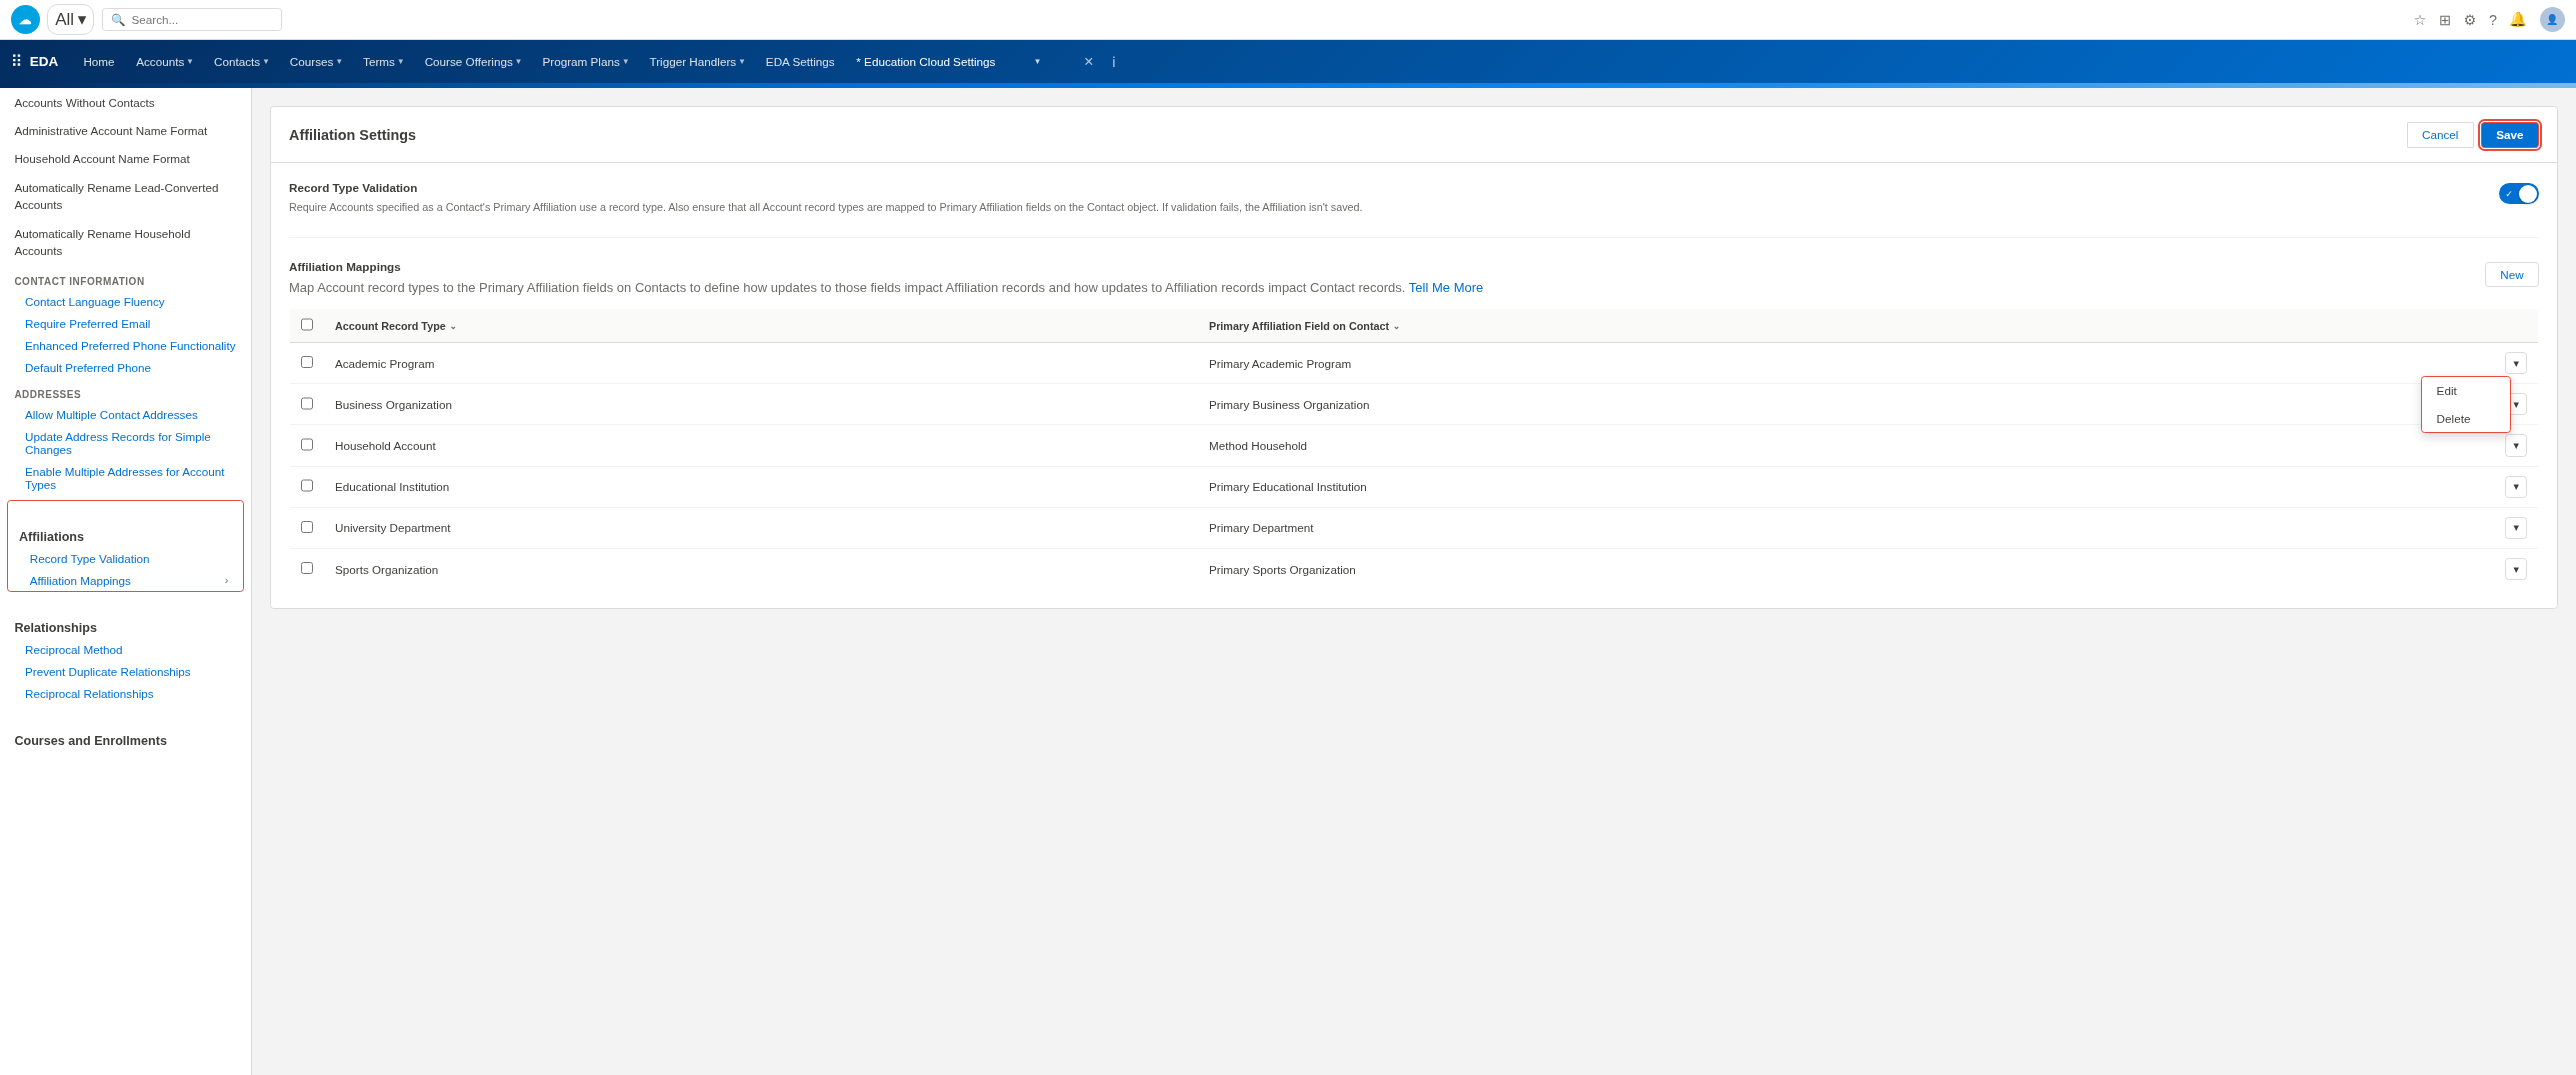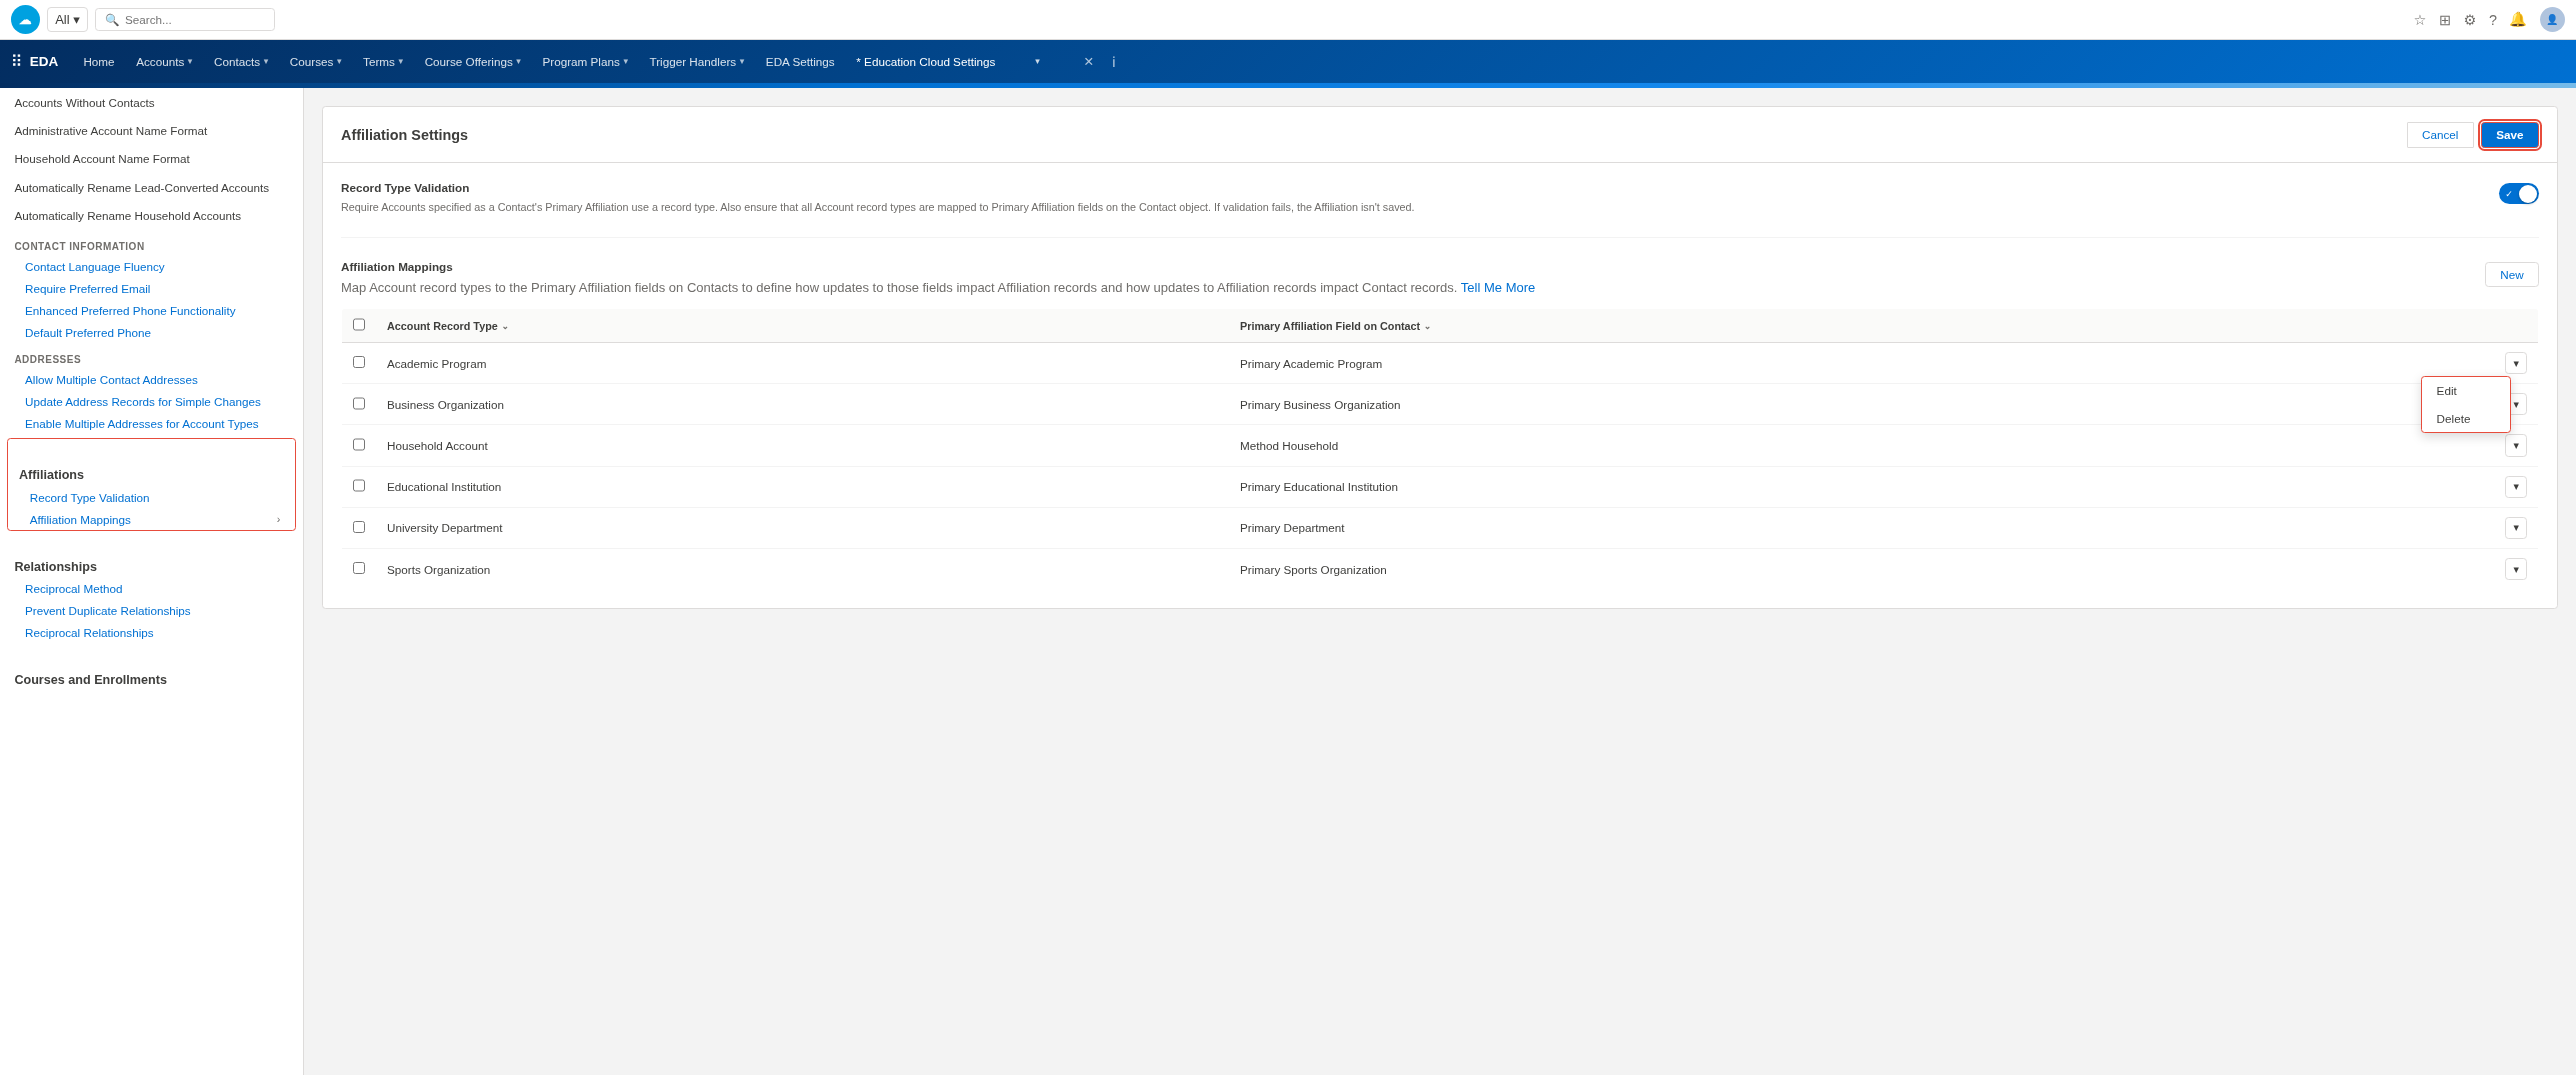--- a/index.html
+++ b/index.html
@@ -25,22 +25,22 @@
     }
     .search-bar {
       display: flex; align-items: center;
       border: 0.9px solid #dddbda; border-radius: 3.6px;
       padding: 3.6px 9px; gap: 5.4px;
       background: #fff; min-width: 180px;
     }
     .search-bar input { border: none; outline: none; font-size: 11.7px; width: 126px; }
     .all-select {
       display: flex; align-items: center; gap: 3.6px;
-      border: 0.9px solid #dddbda; border-radius: 4px;
-      padding: 3.6px 7.2px; background: #fff; font-size: 13px;
+      border: 0.9px solid #dddbda; border-radius: 11px;
+      padding: 3.6px 7.2px; background: #fff; font-size: 17px;
       cursor: pointer;
     }
     .top-icons { margin-left: auto; display: flex; align-items: center; gap: 12.6px; }
     .top-icon { color: #706e6b; font-size: 14.4px; cursor: pointer; }
     .avatar { width: 25px; height: 25px; border-radius: 50%; background: #b0c4de; display: flex; align-items: center; justify-content: center; font-size: 10px; color: white; }
 
     
     .app-nav {
       height: 43px;
       background: #032d60;
@@ -76,21 +76,21 @@
 
     
     .main-layout {
       display: flex;
       height: calc(100vh - 88px);
       overflow: hidden;
     }
 
     
     .sidebar {
-      width: 304px;
+      width: 252px;
       background: #fff;
       border-right: 0.9px solid #dddbda;
       overflow-y: auto;
       flex-shrink: 0;
       padding-bottom: 18px;
     }
     .sidebar-item {
       padding: 5.4px 14.4px;
       cursor: pointer;
       color: #3e3e3c;

